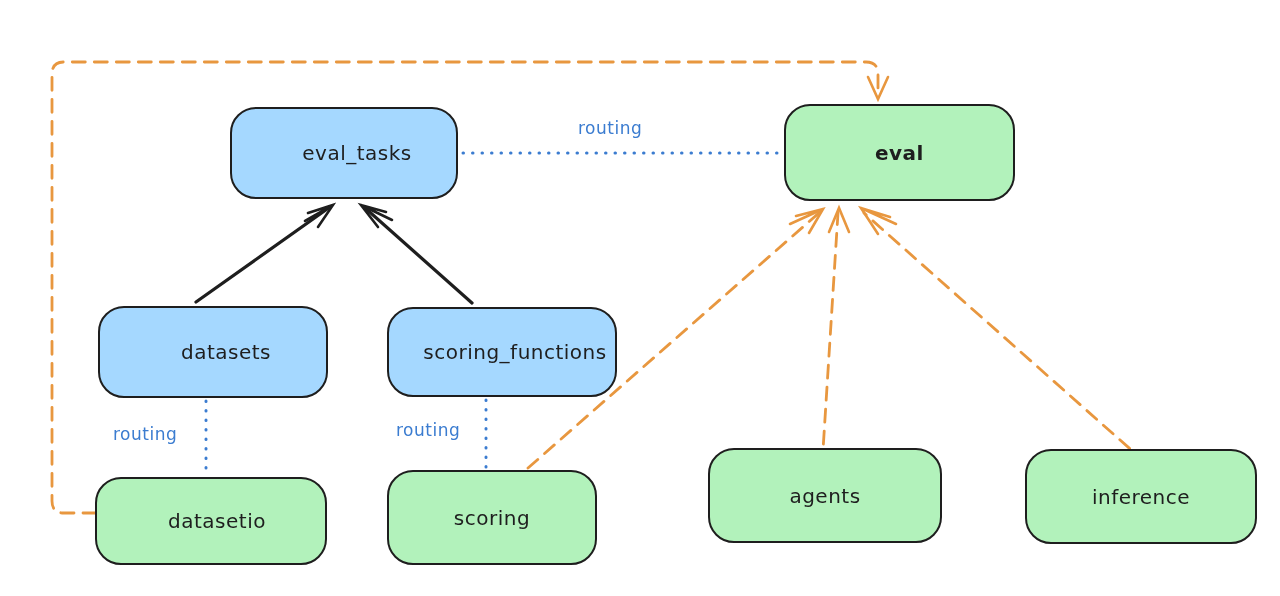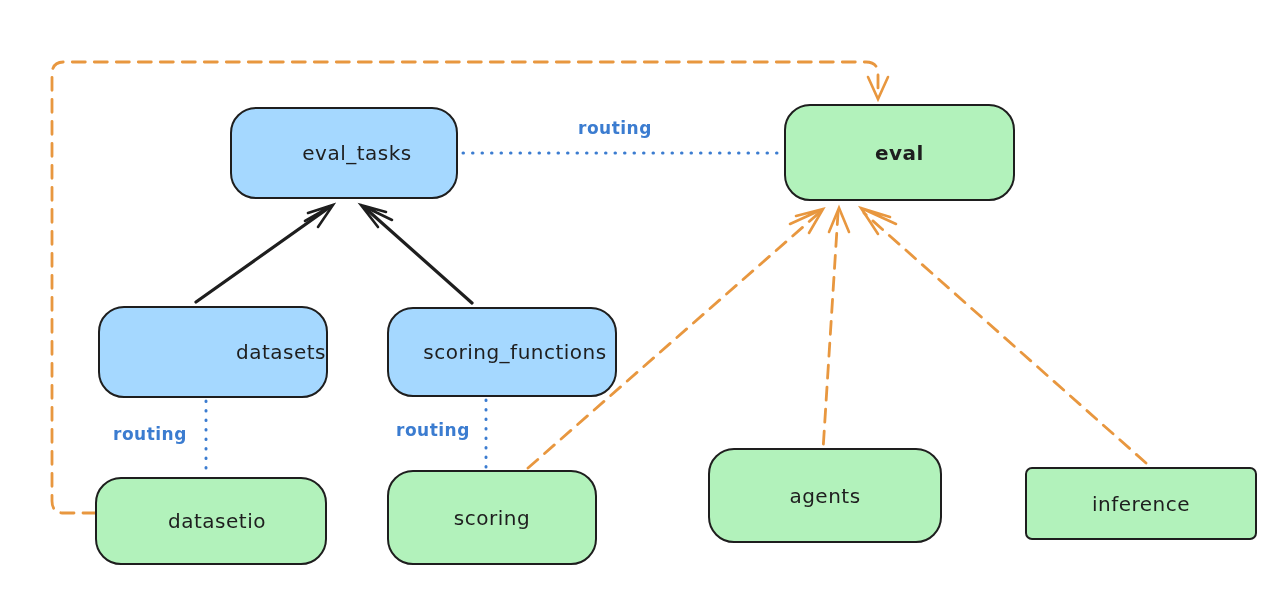--- a/index.html
+++ b/index.html
@@ -27,31 +27,31 @@
     border-radius:26px;
     display:flex;align-items:center;justify-content:center;
     font-size:20px;color:#1e1e1e;
     letter-spacing:.5px;
   }
   .node.blue{background:var(--blue-fill);padding-left:26px;}
   .node.green{background:var(--green-fill);}
 
   #node-eval-tasks       {left:230px; top:107px; width:228px; height:92px;}
   #node-eval             {left:784px; top:104px; width:231px; height:97px;font-weight:bold;}
-  #node-datasets         {left:98px;  top:306px; width:230px; height:92px;justify-content:flex-end;}
+  #node-datasets         {left:98px;  top:306px; width:230px; height:92px;}
   #node-scoring-functions{left:380px; top:307px; width:230px; height:90px;margin-left:7px;}
   #node-datasetio        {left:95px;  top:477px; width:232px; height:88px;padding-left:12px;}
   #node-scoring          {left:387px; top:470px; width:210px; height:95px;}
   #node-agents           {left:708px; top:448px; width:234px; height:95px;}
-  #node-inference        {left:1025px;top:467px; width:232px; height:73px;border-radius:7px;}
+  #node-inference        {left:1025px;top:449px; width:232px; height:95px;}
 
   .routing-label{
     position:absolute;
     color:var(--routing-blue);
-    font-size:17px;font-weight:bold;letter-spacing:.5px;
+    font-size:17px;font-weight:normal;letter-spacing:.5px;
   }
   #routing-top {left:578px; top:118px;}
   #routing-left{left:113px; top:424px;}
   #routing-mid {left:396px; top:420px;}
 
   .edge-black {stroke:var(--black-arrow);stroke-width:3.2;fill:none;stroke-linecap:round;}
   .edge-blue  {stroke:var(--routing-blue);stroke-width:3;fill:none;
                stroke-dasharray:.5 9;stroke-linecap:round;}
   .edge-orange{stroke:var(--orange);stroke-width:2.8;fill:none;
                stroke-dasharray:13 9;stroke-linecap:round;}

